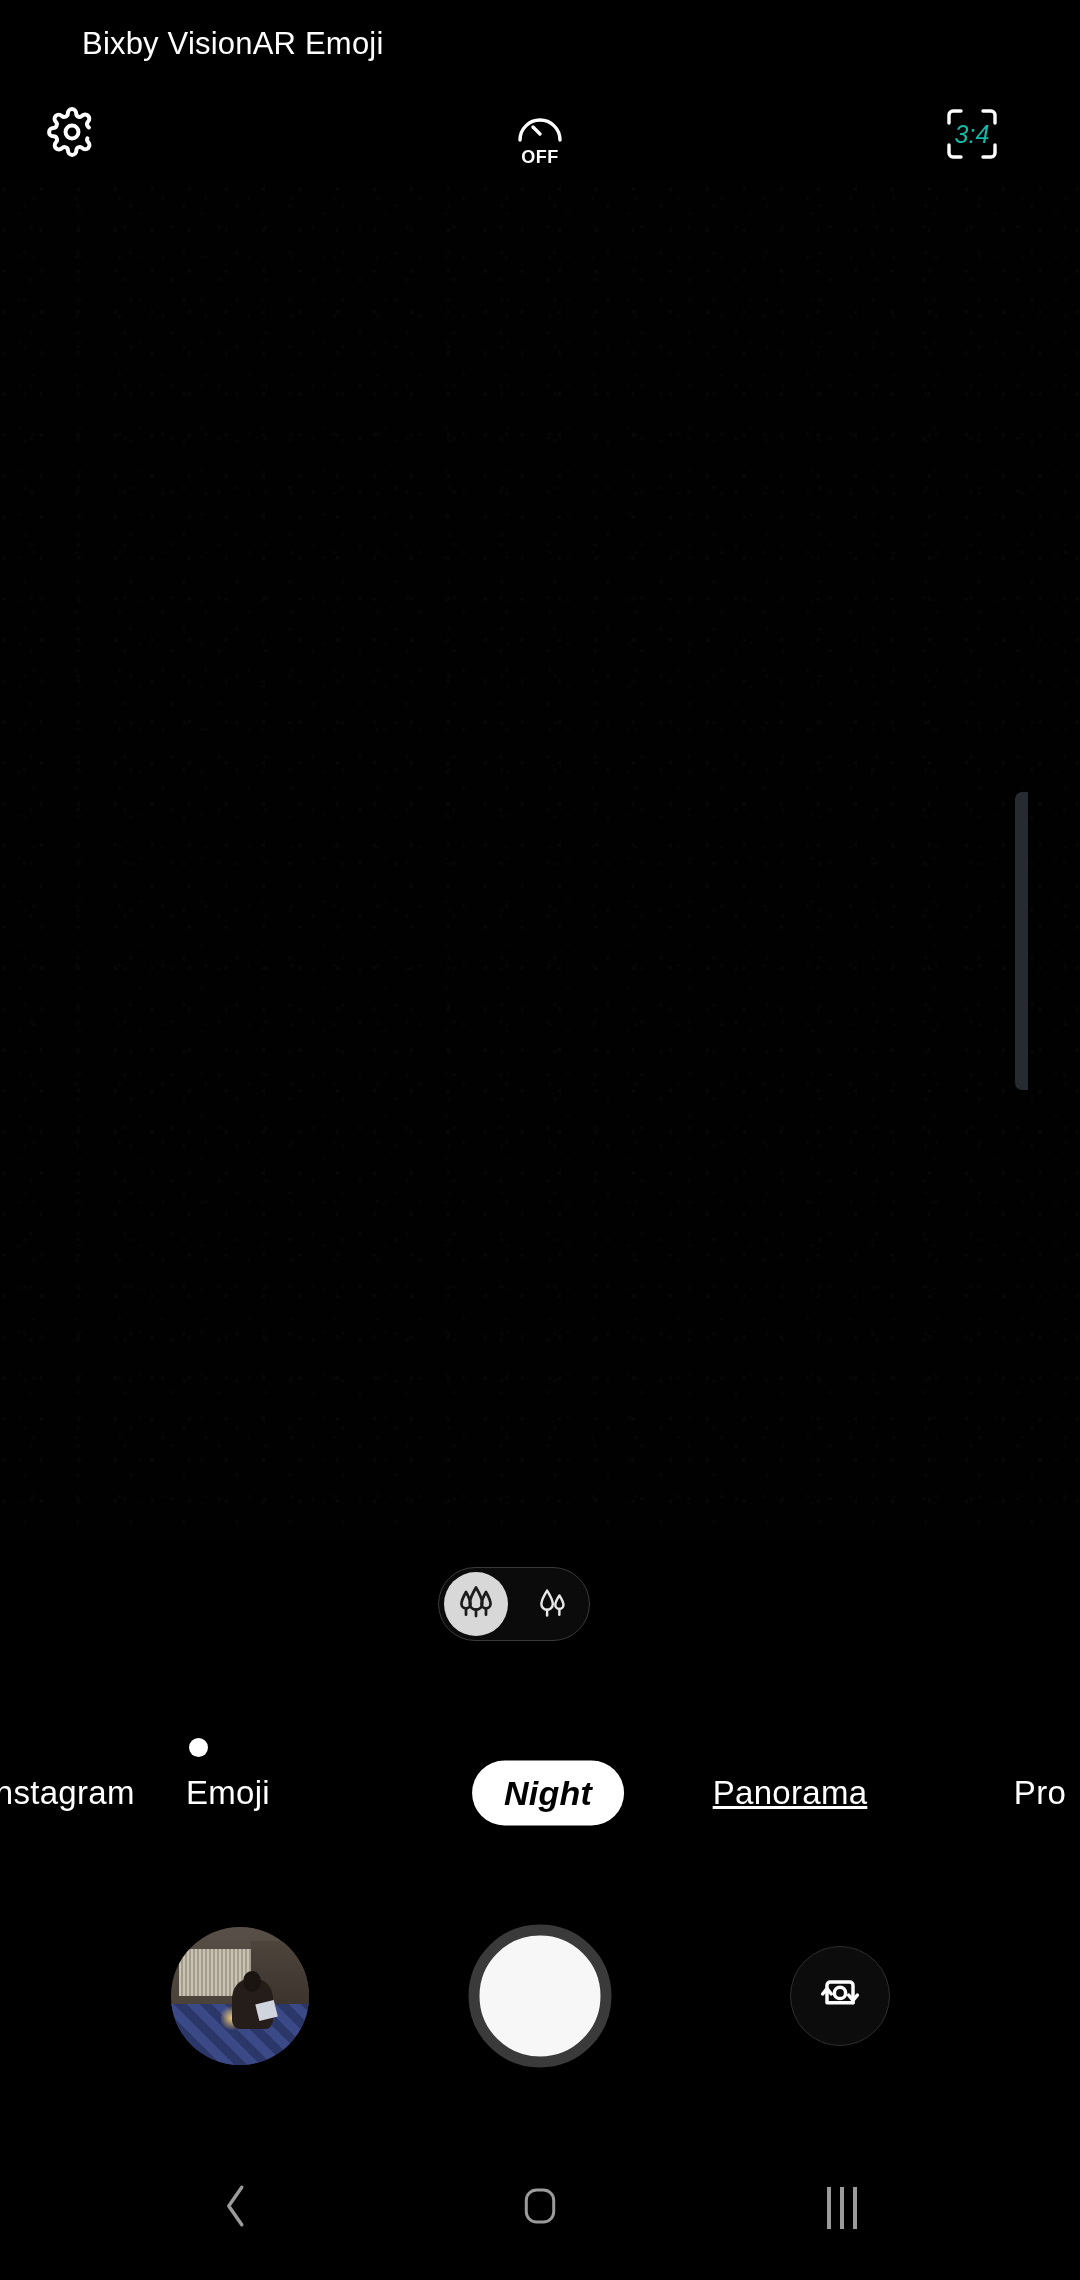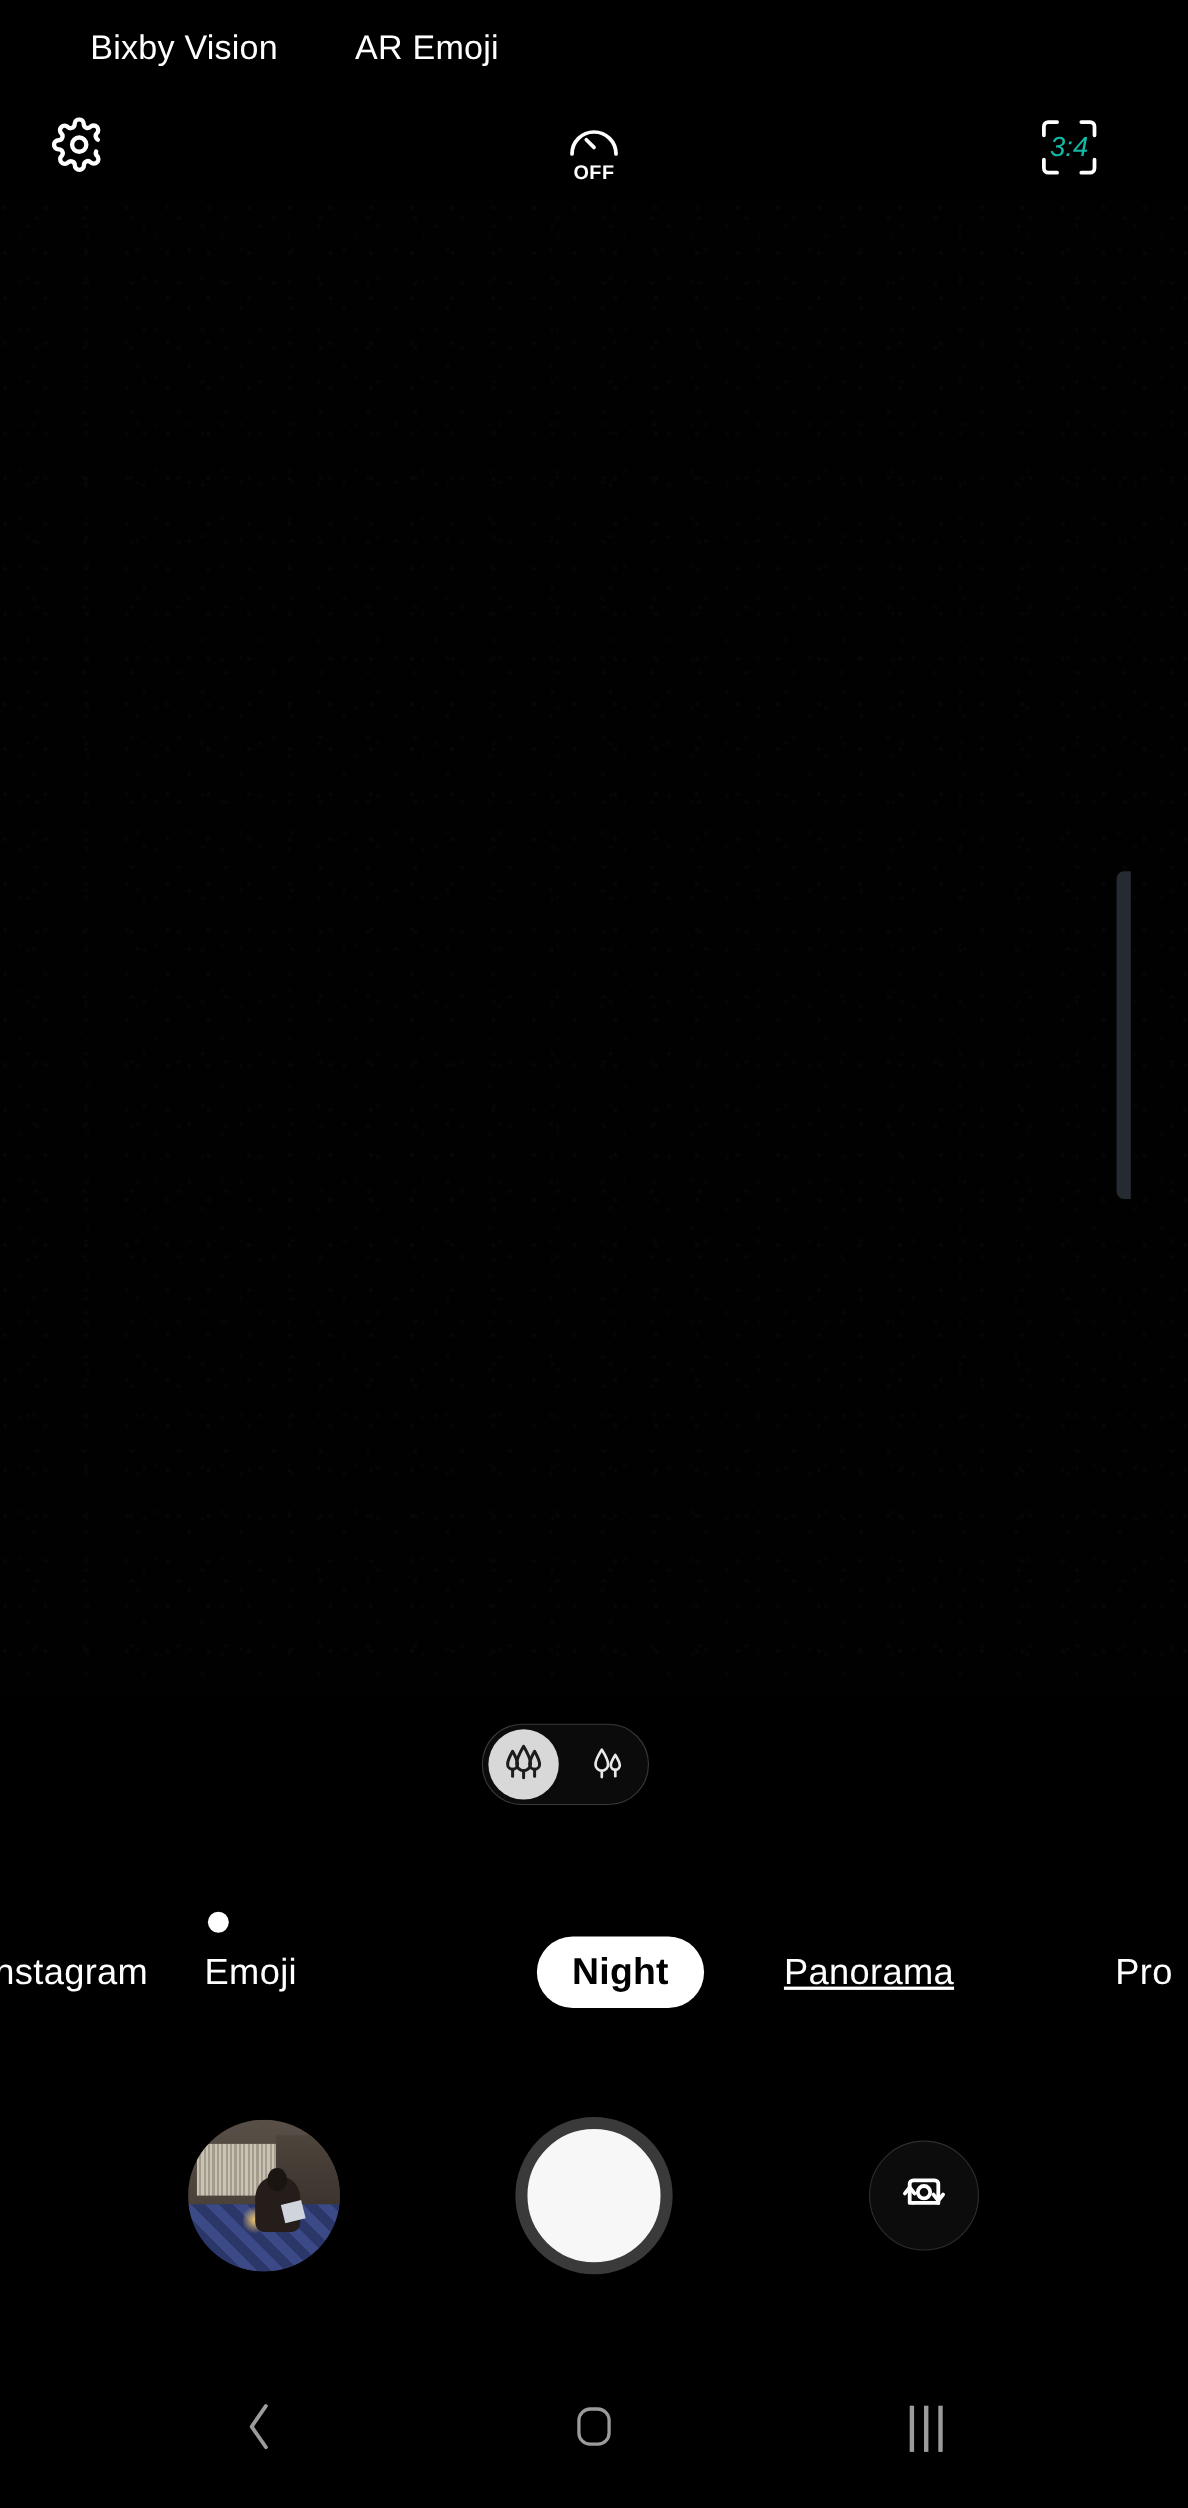--- a/index.html
+++ b/index.html
@@ -21,21 +21,21 @@
     position:absolute; top:0; left:0; width:1080px; height:88px;
     display:flex; align-items:center;
   }
   .top-nav-item {
     color:#ffffff;
     font-size:31px;
     letter-spacing:0.2px;
     white-space:nowrap;
   }
   #nav-bixby { margin-left:82px; }
-  #nav-aremoji { margin-left:70px; }
+  #nav-aremoji { }
 
   
   .toolbar {
     position:absolute; top:88px; left:0; width:1080px; height:92px;
   }
   .tool-btn {
     position:absolute; top:50%; transform:translateY(-50%);
     display:flex; align-items:center; justify-content:center;
   }
   #btn-settings { left:72px; transform:translate(-50%,-50%); }
@@ -290,21 +290,21 @@
           <path d="M31 14 C31 14 26 22 26 25.5 a5 5 0 0 0 10 0 c0-3.5-5-11.5-5-11.5z"></path>
           <path d="M31 30.5 v7"></path>
         </svg>
       </span>
     </div>
   </div>
 
   <div id="mode-carousel">
     <div class="mode-item" style="left:60px;">Instagram</div>
     <div class="mode-item" style="left:228px;">Emoji</div>
-    <div class="mode-item selected" style="left:564px;">Night</div>
+    <div class="mode-item selected" style="left:548px;font-style:italic;">Night</div>
     <div class="mode-item" style="left:790px;text-decoration:underline;">Panorama</div>
     <div class="mode-item" style="left:1040px;">Pro</div>
   </div>
   <div id="mode-dot"></div>
 
   <div id="capture-bar">
 
     <div id="thumbnail">
       <div class="thumb-wall"></div>
       <div class="thumb-panel"></div>

